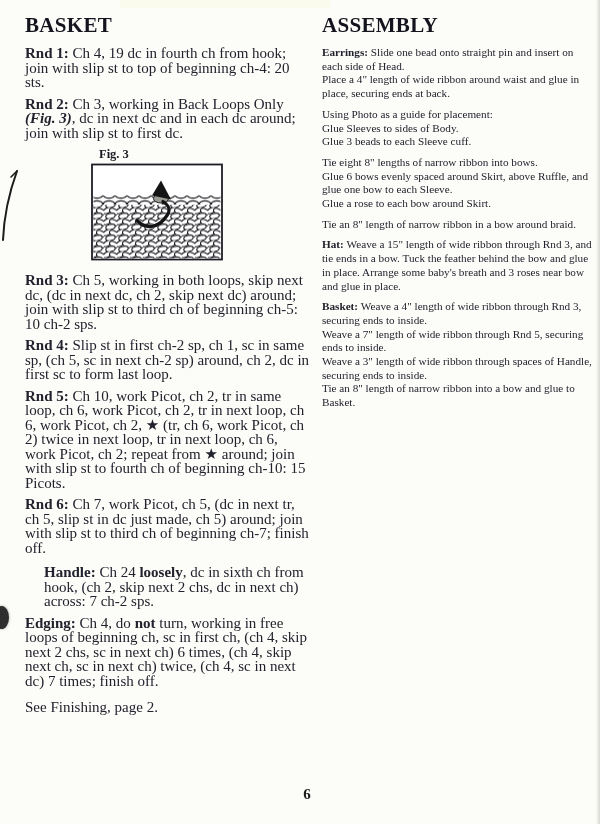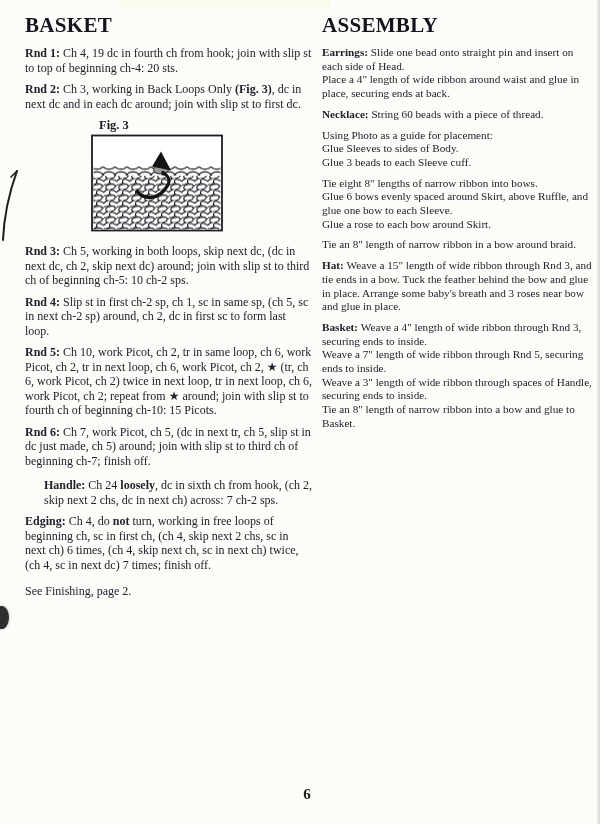--- a/index.html
+++ b/index.html
@@ -21,26 +21,26 @@
   .col-left  { left:25px;  width:287px; }
   .col-right { left:322px; width:272px; }
 
   h1 {
     margin:0 0 8px 0;
     font-size:21px; font-weight:700; letter-spacing:.3px;
     color:#14141e;
   }
 
   .para { margin:0 0 7px 0; }
-  .col-left  .para { font-size:12px; line-height:14.5px; }
+  .col-left  .para { font-size:15px; line-height:14.5px; }
   .col-right .para { font-size:11.2px; line-height:13.7px; }
   .flow { display:block; }
   .lead { font-weight:700; }
   .seg-b { font-weight:700; }
-  .seg-bi { font-weight:700; }
+  .seg-bi { font-weight:700; font-style:italic; }
 
   
   #left-after .para:nth-child(5) { margin-top:10px;margin-left:19px; }
   #left-after .para:nth-child(7) { margin-top:12px; }
 
   .figure { margin:1px 0 12px 66px; width:132px; }
   .fig-caption { font-size:12.5px; font-weight:700; margin:0 0 1px 8px; color:#1a1a24; }
   .figure svg { display:block; width:132px; height:98px; }
 
   .page-number {
@@ -120,21 +120,20 @@
   </div>
 
   <div class="col col-right">
     <h1>ASSEMBLY</h1>
     <div id="right-paras">
         <div class="para">
           <div class="flow"><span class="lead">Earrings: </span><span>Slide one bead onto straight pin and insert on each side of Head.</span></div>
           <div class="flow"><span>Place a 4" length of wide ribbon around waist and glue in place, securing ends at back.</span></div>
         </div>
         <div class="para">
-          <div class="flow"><span class="lead">Necklace: </span><span>String 60 beads with a piece of thread.</span></div>
         </div>
         <div class="para">
           <div class="flow"><span>Using Photo as a guide for placement:</span></div>
           <div class="flow"><span>Glue Sleeves to sides of Body.</span></div>
           <div class="flow"><span>Glue 3 beads to each Sleeve cuff.</span></div>
         </div>
         <div class="para">
           <div class="flow"><span>Tie eight 8" lengths of narrow ribbon into bows.</span></div>
           <div class="flow"><span>Glue 6 bows evenly spaced around Skirt, above Ruffle, and glue one bow to each Sleeve.</span></div>
           <div class="flow"><span>Glue a rose to each bow around Skirt.</span></div>

